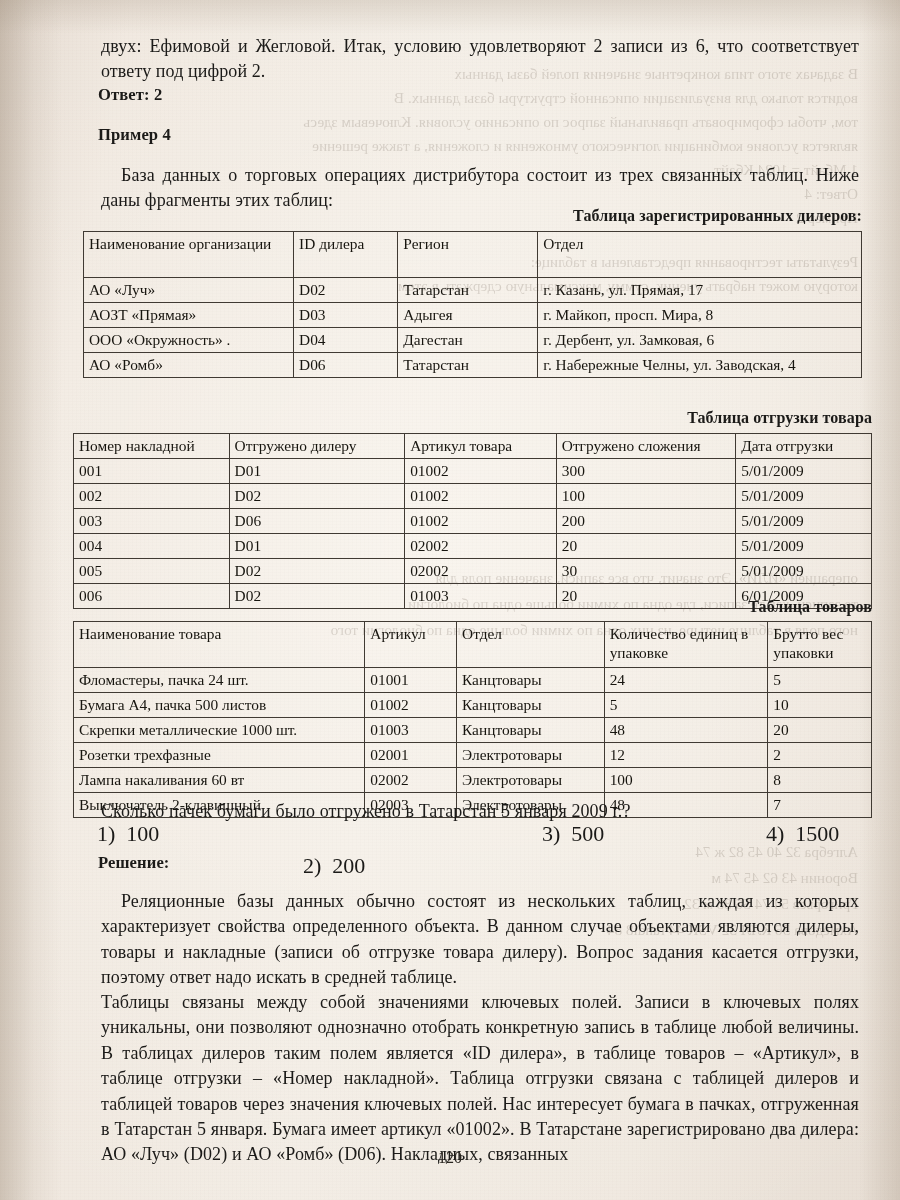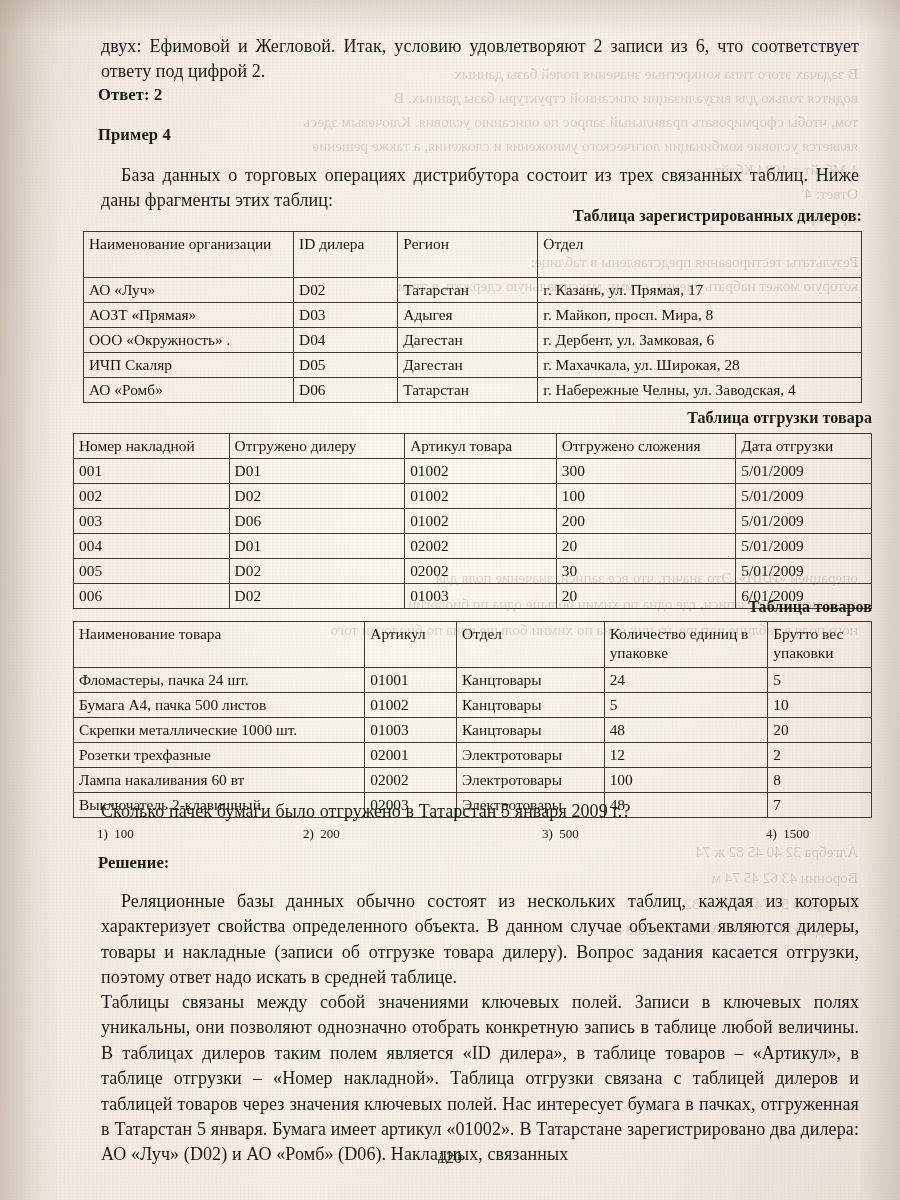--- a/index.html
+++ b/index.html
@@ -116,21 +116,21 @@
     color: #17150f;
     background: transparent;
   }
   .t-wrap {
     position: absolute;
   }
   .hdr-tall td { height: 40px; }
 
   .opts {
     display: flex;
-    font-size: 13px;
+    font-size: 22px;
     line-height: 25px;
   }
   .opts > span { display: inline-block; }
 
   .page-number {
     position: absolute;
     left: 0; right: 0;
     text-align: center;
     font-size: 16px;
     color: #2a2620;
@@ -214,26 +214,20 @@
           <td>Адыгея</td>
           <td>г. Майкоп, просп. Мира, 8</td>
         </tr>
         <tr>
           <td>ООО «Окружность» .</td>
           <td>D04</td>
           <td>Дагестан</td>
           <td>г. Дербент, ул. Замковая, 6</td>
         </tr>
         <tr>
-          <td>ИЧП Скаляр</td>
-          <td>D05</td>
-          <td>Дагестан</td>
-          <td>г. Махачкала, ул. Широкая, 28</td>
-        </tr>
-        <tr>
           <td>АО «Ромб»</td>
           <td>D06</td>
           <td>Татарстан</td>
           <td>г. Набережные Челны, ул. Заводская, 4</td>
         </tr>
       </tbody>
     </table>
   </div>
 
   <div style="position:absolute; left:73px; right:28px; top:405px;">
@@ -372,21 +366,21 @@
 
   <div style="position:absolute; left:98px; right:53px; top:796px;">
     <p>Сколько пачек бумаги было отгружено в Татарстан 5 января 2009 г.?</p>
   </div>
 
   <div class="opts" style="position:absolute; left:97px; right:38px; top:821px;">
     <span style="width:206px;">
       <span>1)</span>&nbsp;
       <span>100</span>
     </span>
-    <span style="width:239px;">
+    <span style="width:239px;margin-top:32px;">
       <span>2)</span>&nbsp;
       <span>200</span>
     </span>
     <span style="width:224px;">
       <span>3)</span>&nbsp;
       <span>500</span>
     </span>
     <span>
       <span>4)</span>&nbsp;
       <span>1500</span>

